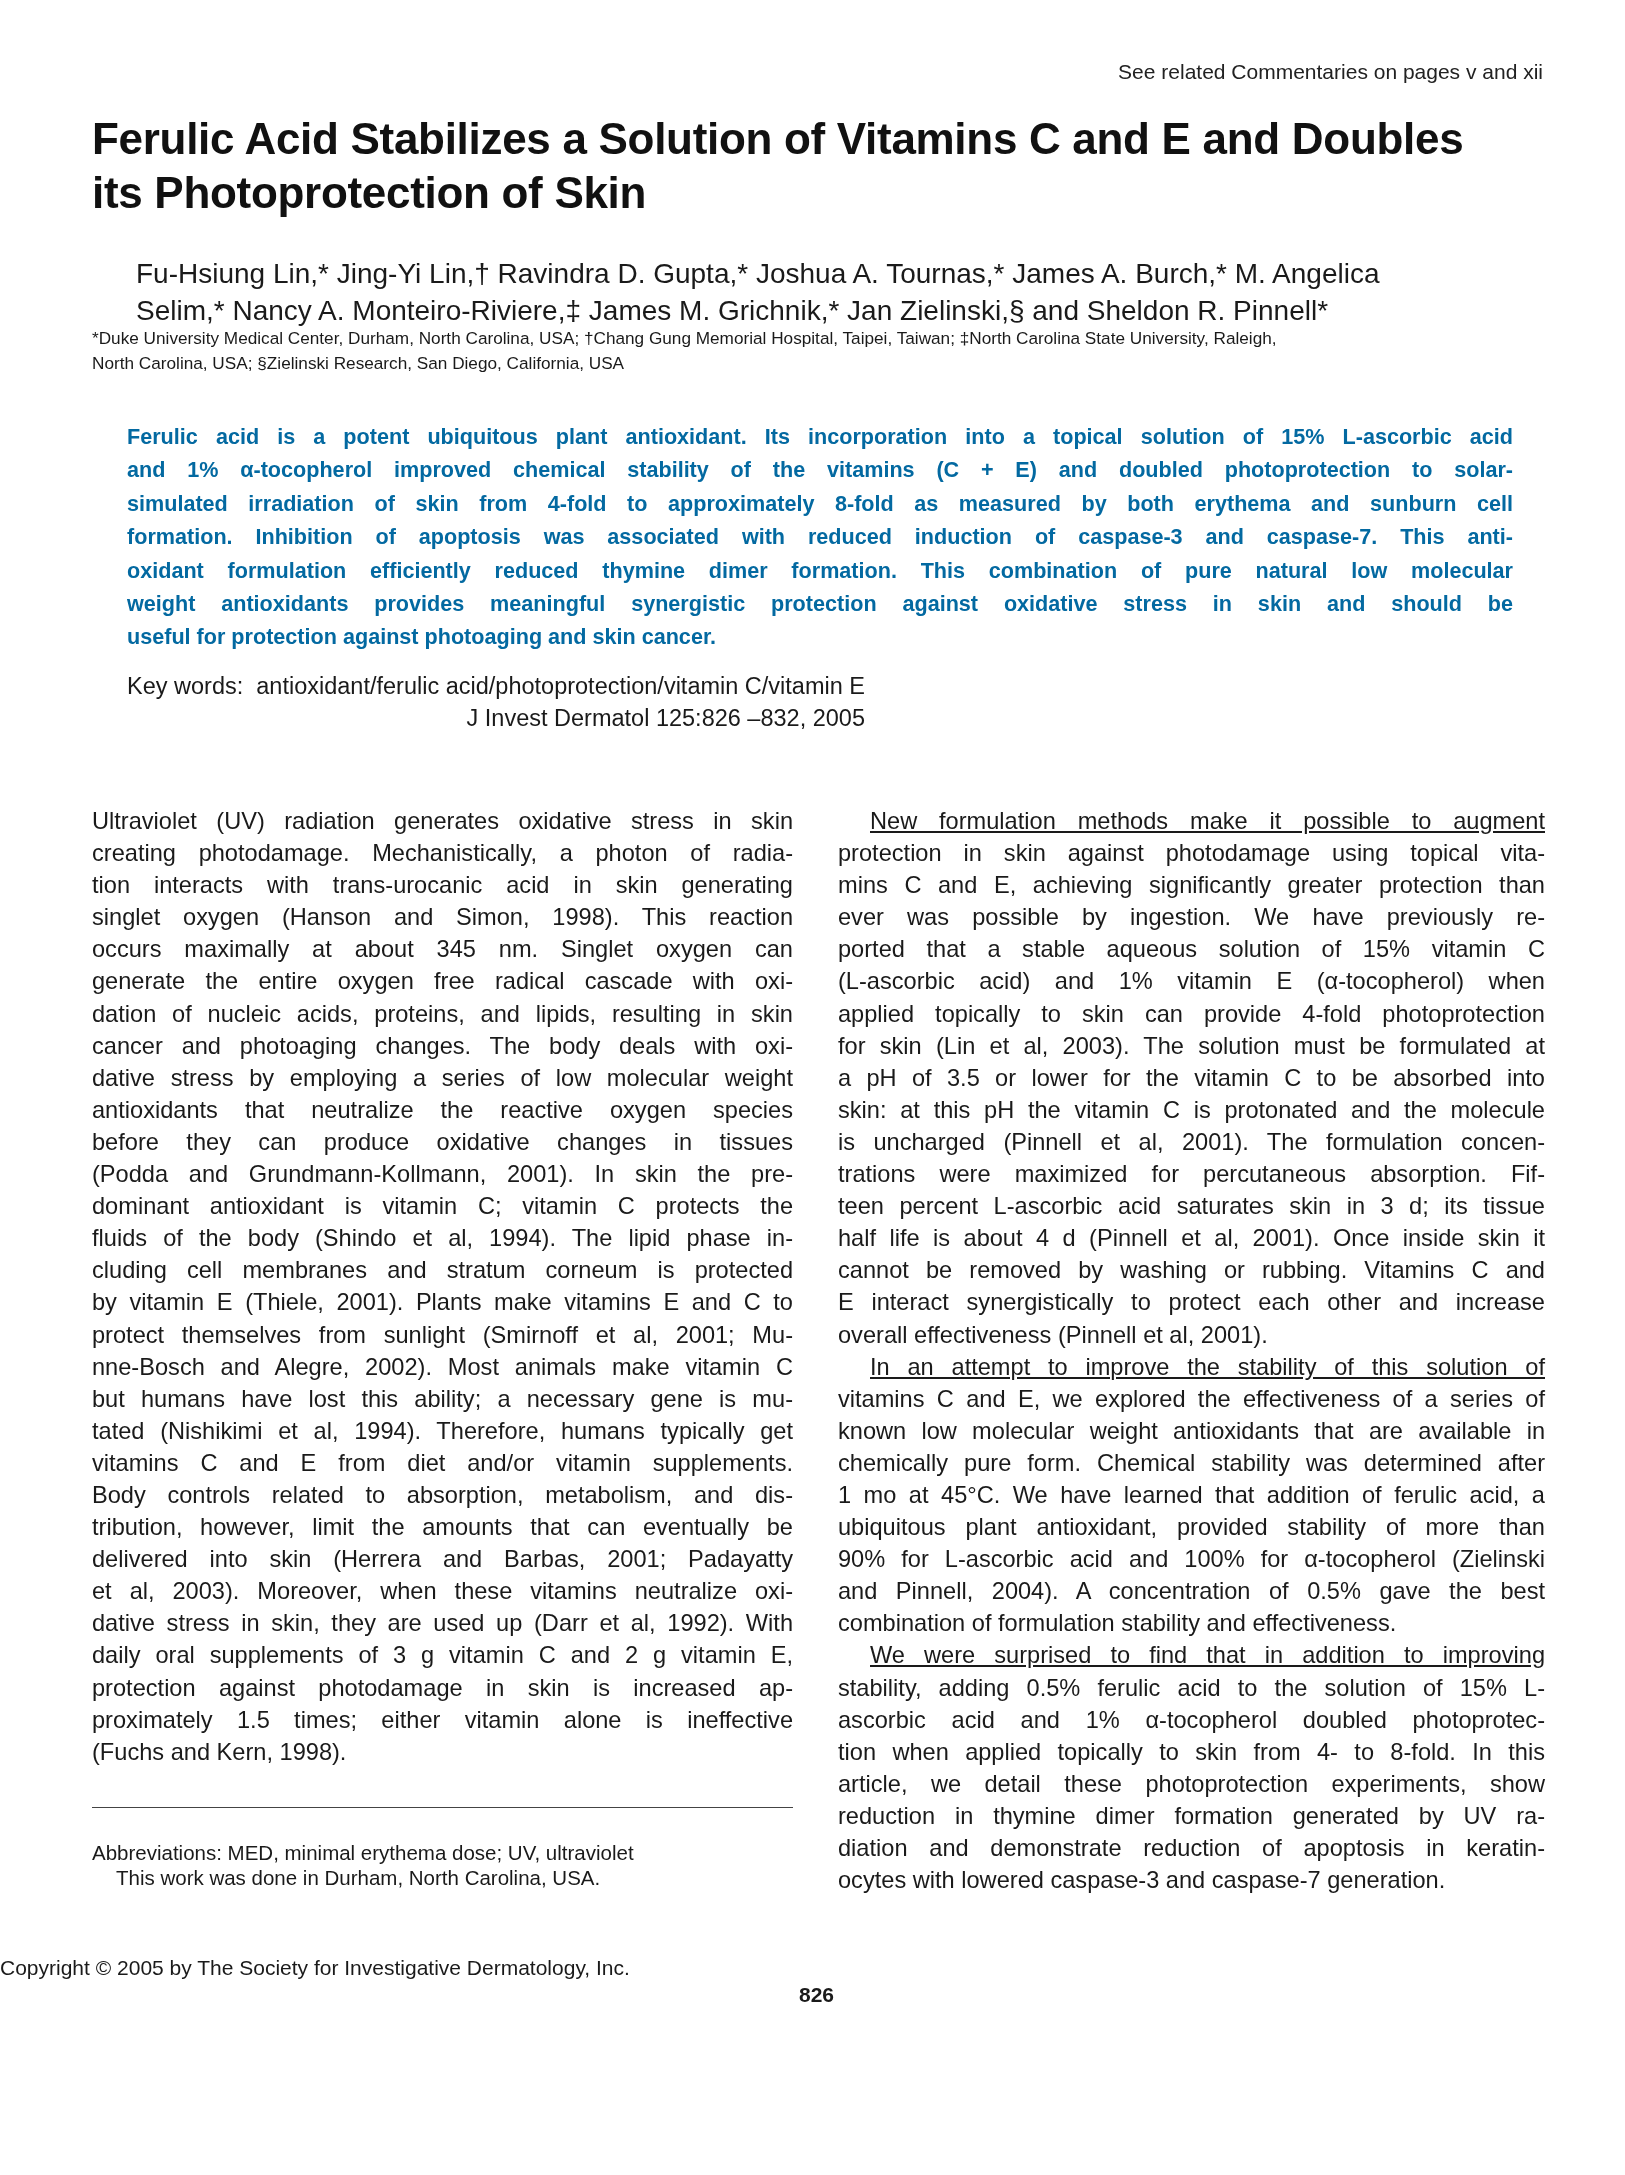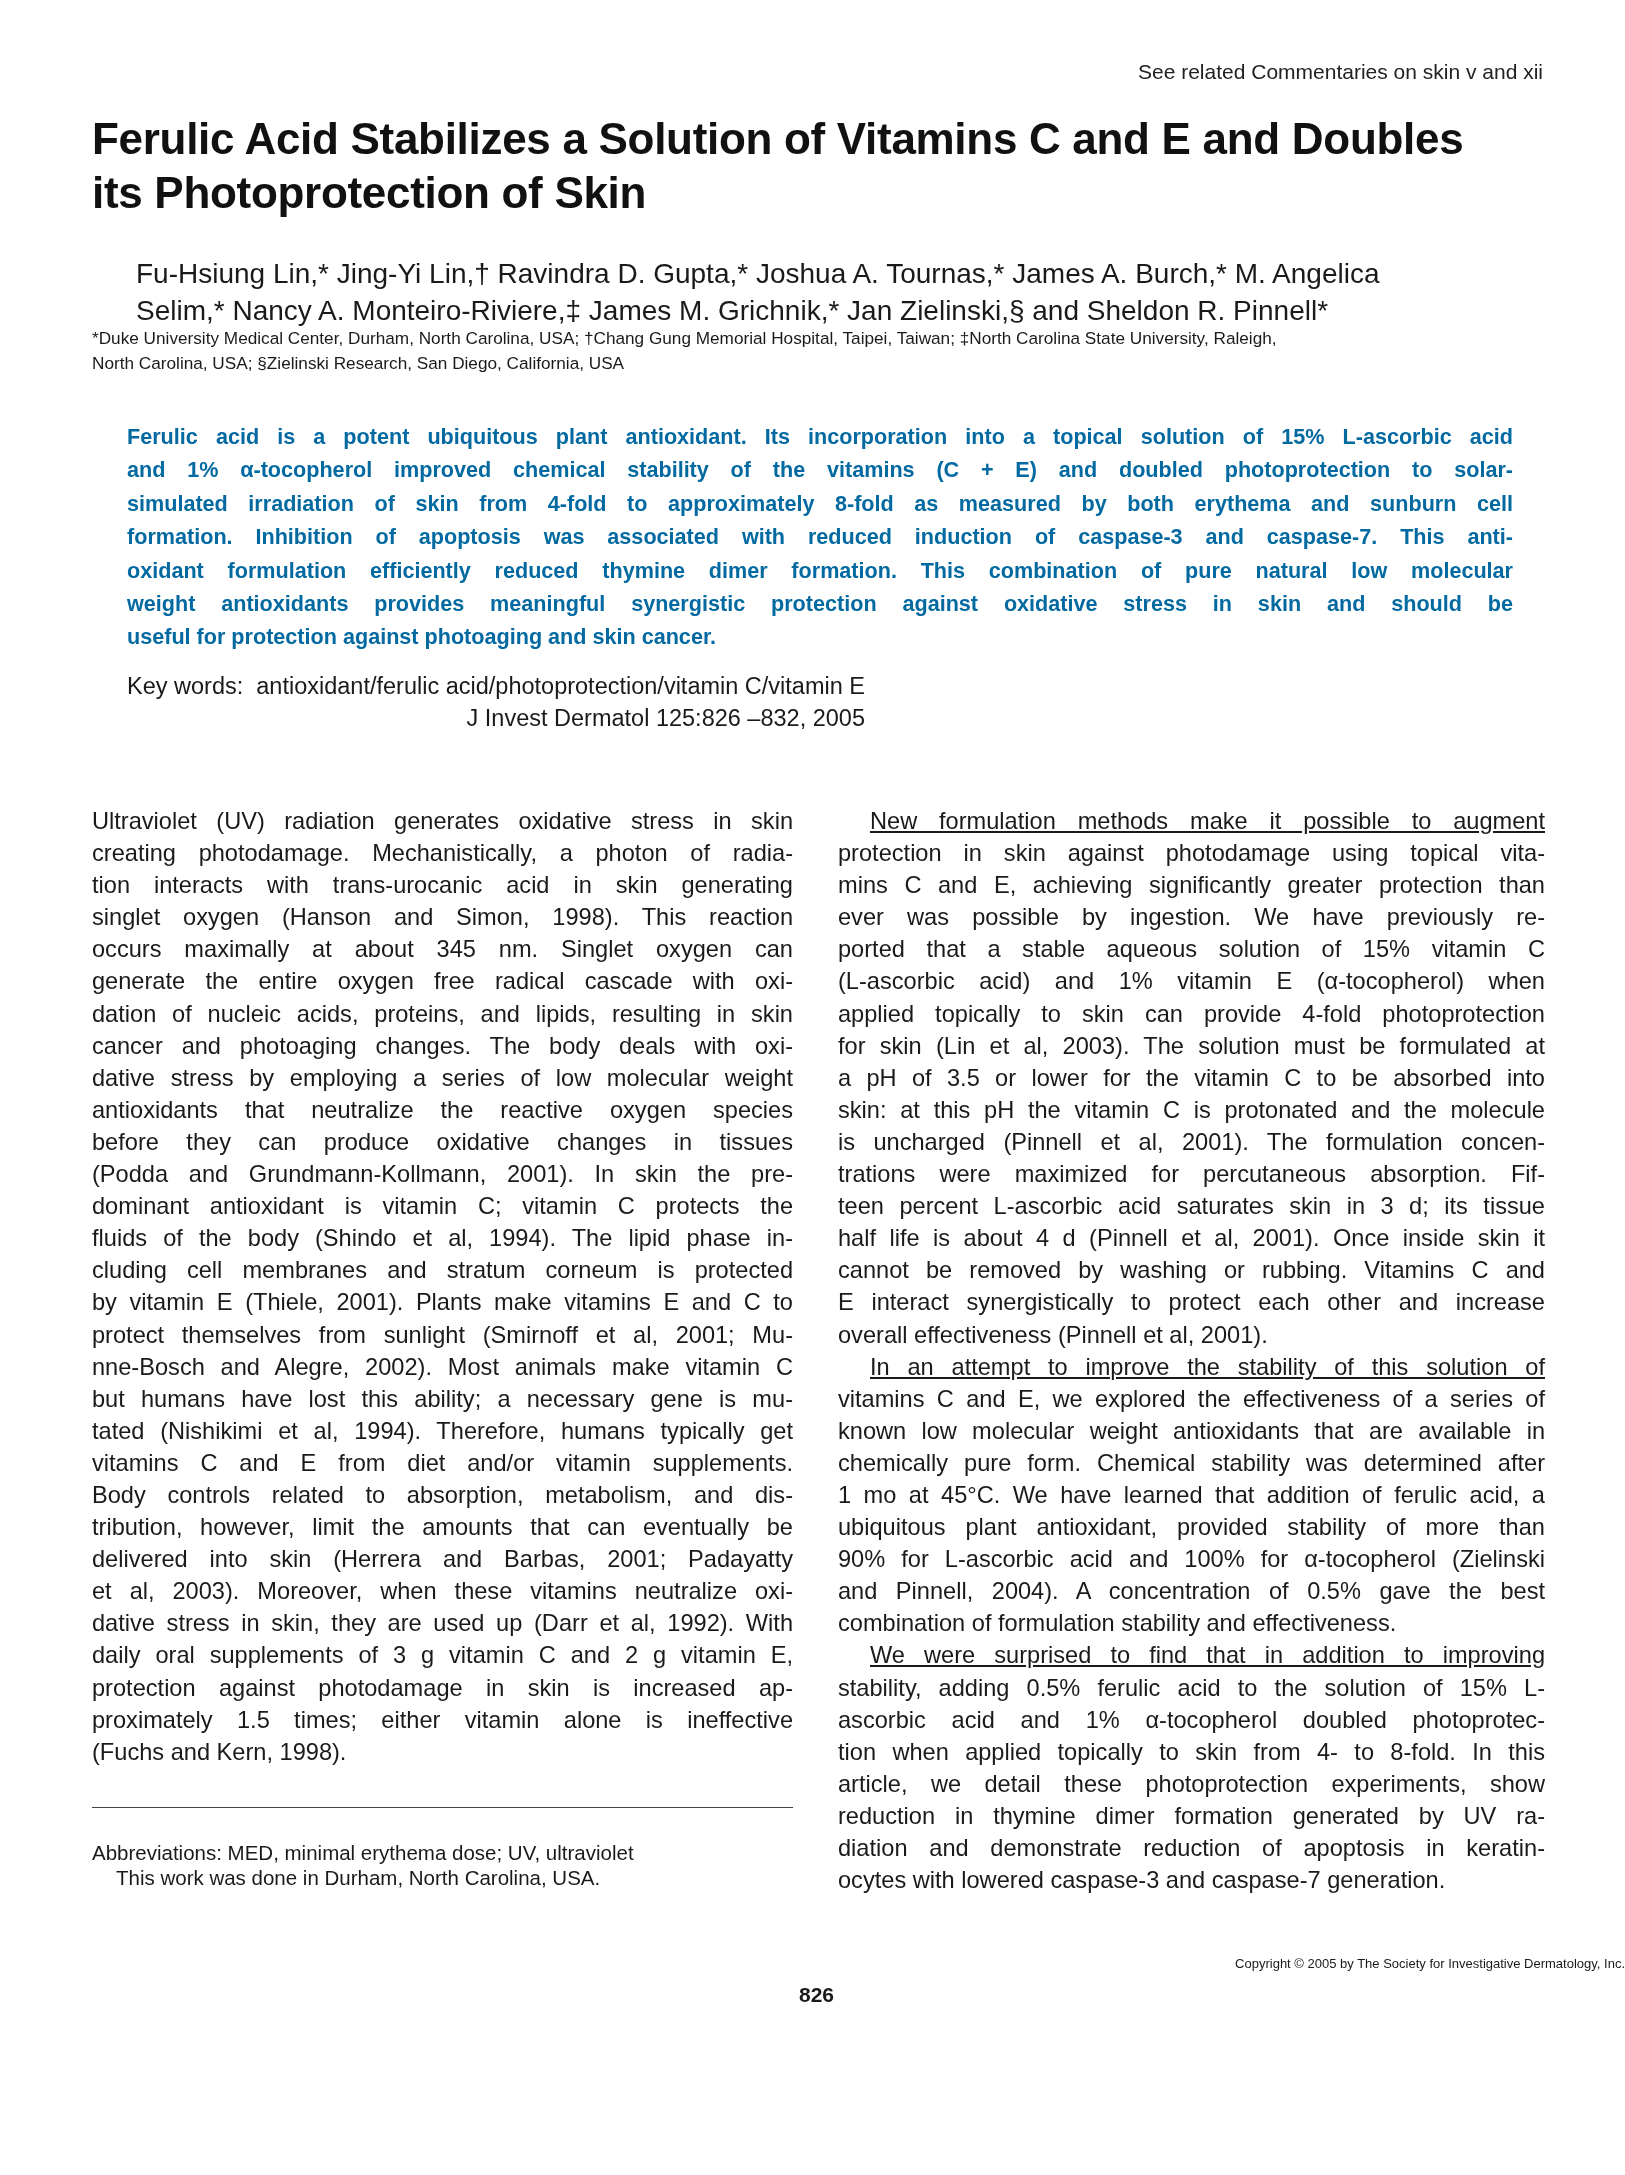--- a/index.html
+++ b/index.html
@@ -14,27 +14,27 @@
   .line { display: block; text-align: justify; text-align-last: justify; white-space: nowrap; }
   .line.last { text-align-last: left; }
   .keywords { top: 670px; left: 127px; font-size: 23.5px; line-height: 32px; text-align: right; }
   .col { font-size: 23.6px; line-height: 32.1px; color: #1a1a1a; }
   .col-left { top: 805px; left: 92px; width: 701px; }
   .col-right { top: 805px; left: 838px; width: 707px; }
   .indent { text-indent: 32px; text-decoration: underline; }
   .rule { top: 1807px; left: 92px; width: 701px; height: 0; border-top: 1.5px solid #444; }
   .footnote { top: 1840px; left: 92px; width: 701px; font-size: 20.5px; line-height: 25px; }
   .footnote .second { padding-left: 24px; }
-  .copyright { top: 1956px; left: 0; width: 1625px; text-align: right; font-size: 13px; }
+  .copyright { top: 1956px; left: 0; width: 1625px; text-align: left; font-size: 21px; }
   .pageno { top: 1983px; left: 4px; width: 1625px; text-align: center; font-size: 21px; font-weight: bold; }
 </style>
 </head>
 <body>
 
-<div class="abs related">See related Commentaries on skin v and xii</div>
+<div class="abs related">See related Commentaries on pages v and xii</div>
 
 <div class="abs title">
   <div>Ferulic Acid Stabilizes a Solution of Vitamins C and E and Doubles</div>
   <div>its Photoprotection of Skin</div>
 </div>
 
 <div class="abs authors">
   <div>Fu-Hsiung Lin,* Jing-Yi Lin,† Ravindra D. Gupta,* Joshua A. Tournas,* James A. Burch,* M. Angelica</div>
   <div>Selim,* Nancy A. Monteiro-Riviere,‡ James M. Grichnik,* Jan Zielinski,§ and Sheldon R. Pinnell*</div>
 </div>

